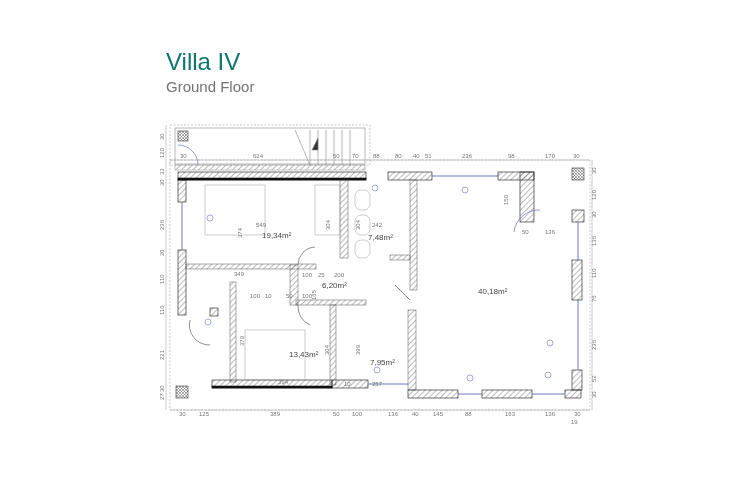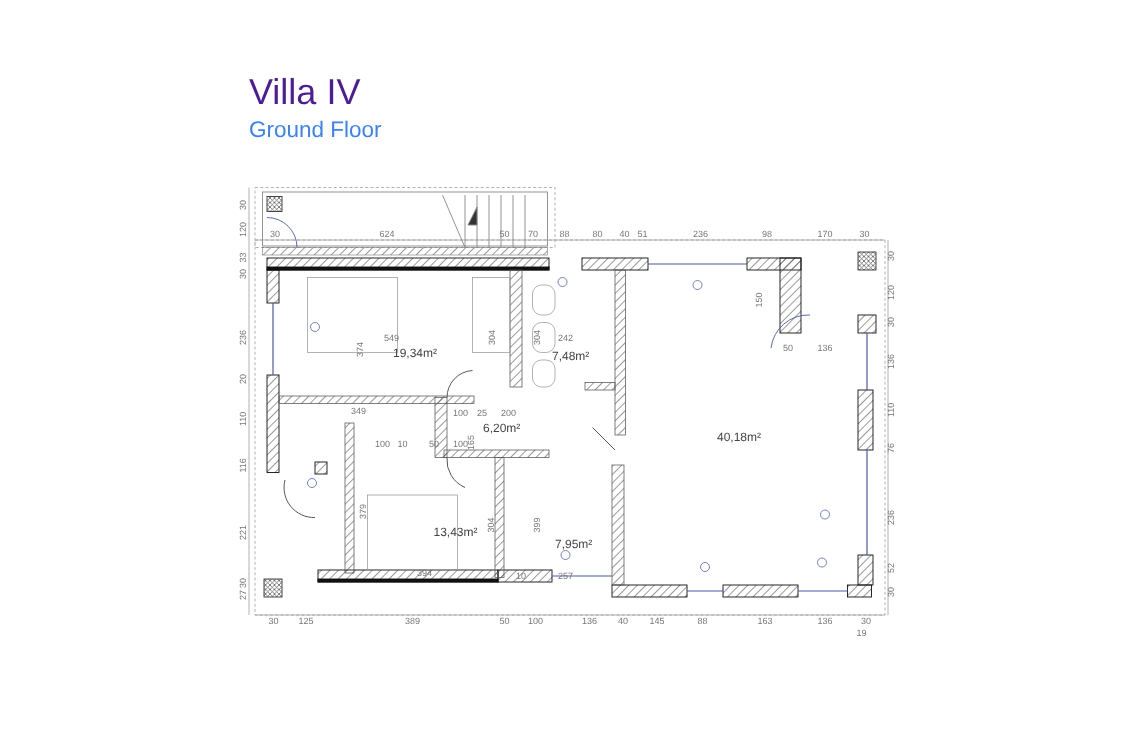--- a/index.html
+++ b/index.html
@@ -1,18 +1,18 @@
 <!DOCTYPE html>
 <html><head>
   <meta charset="utf-8">
   <style>
     html, body { margin: 0; padding: 0; background: #ffffff; }
     body { width: 754px; height: 498px; position: relative; overflow: hidden; font-family: "Liberation Sans", sans-serif; }
-    .title { position: absolute; left: 166px; top: 48px; font-size: 24px; color: #4c1d95; font-family: "Liberation Sans", sans-serif; }
-    .subtitle { position: absolute; left: 166px; top: 78px; font-size: 15px; color: #3b82f6; font-family: "Liberation Sans", sans-serif; }
+    .title { position: absolute; left: 166px; top: 48px; font-size: 24px; color: #0f766e; font-family: "Liberation Sans", sans-serif; }
+    .subtitle { position: absolute; left: 166px; top: 78px; font-size: 15px; color: #737373; font-family: "Liberation Sans", sans-serif; }
     svg.plan { position: absolute; left: 0; top: 0; }
     .dim { font-family: "Liberation Sans", sans-serif; font-size: 6px; fill: #777; }
     .area { font-family: "Liberation Sans", sans-serif; font-size: 8px; fill: #444; }
   </style>
 </head>
 <body>
 
 <div class="title">Villa IV</div>
 <div class="subtitle">Ground Floor</div>
 

